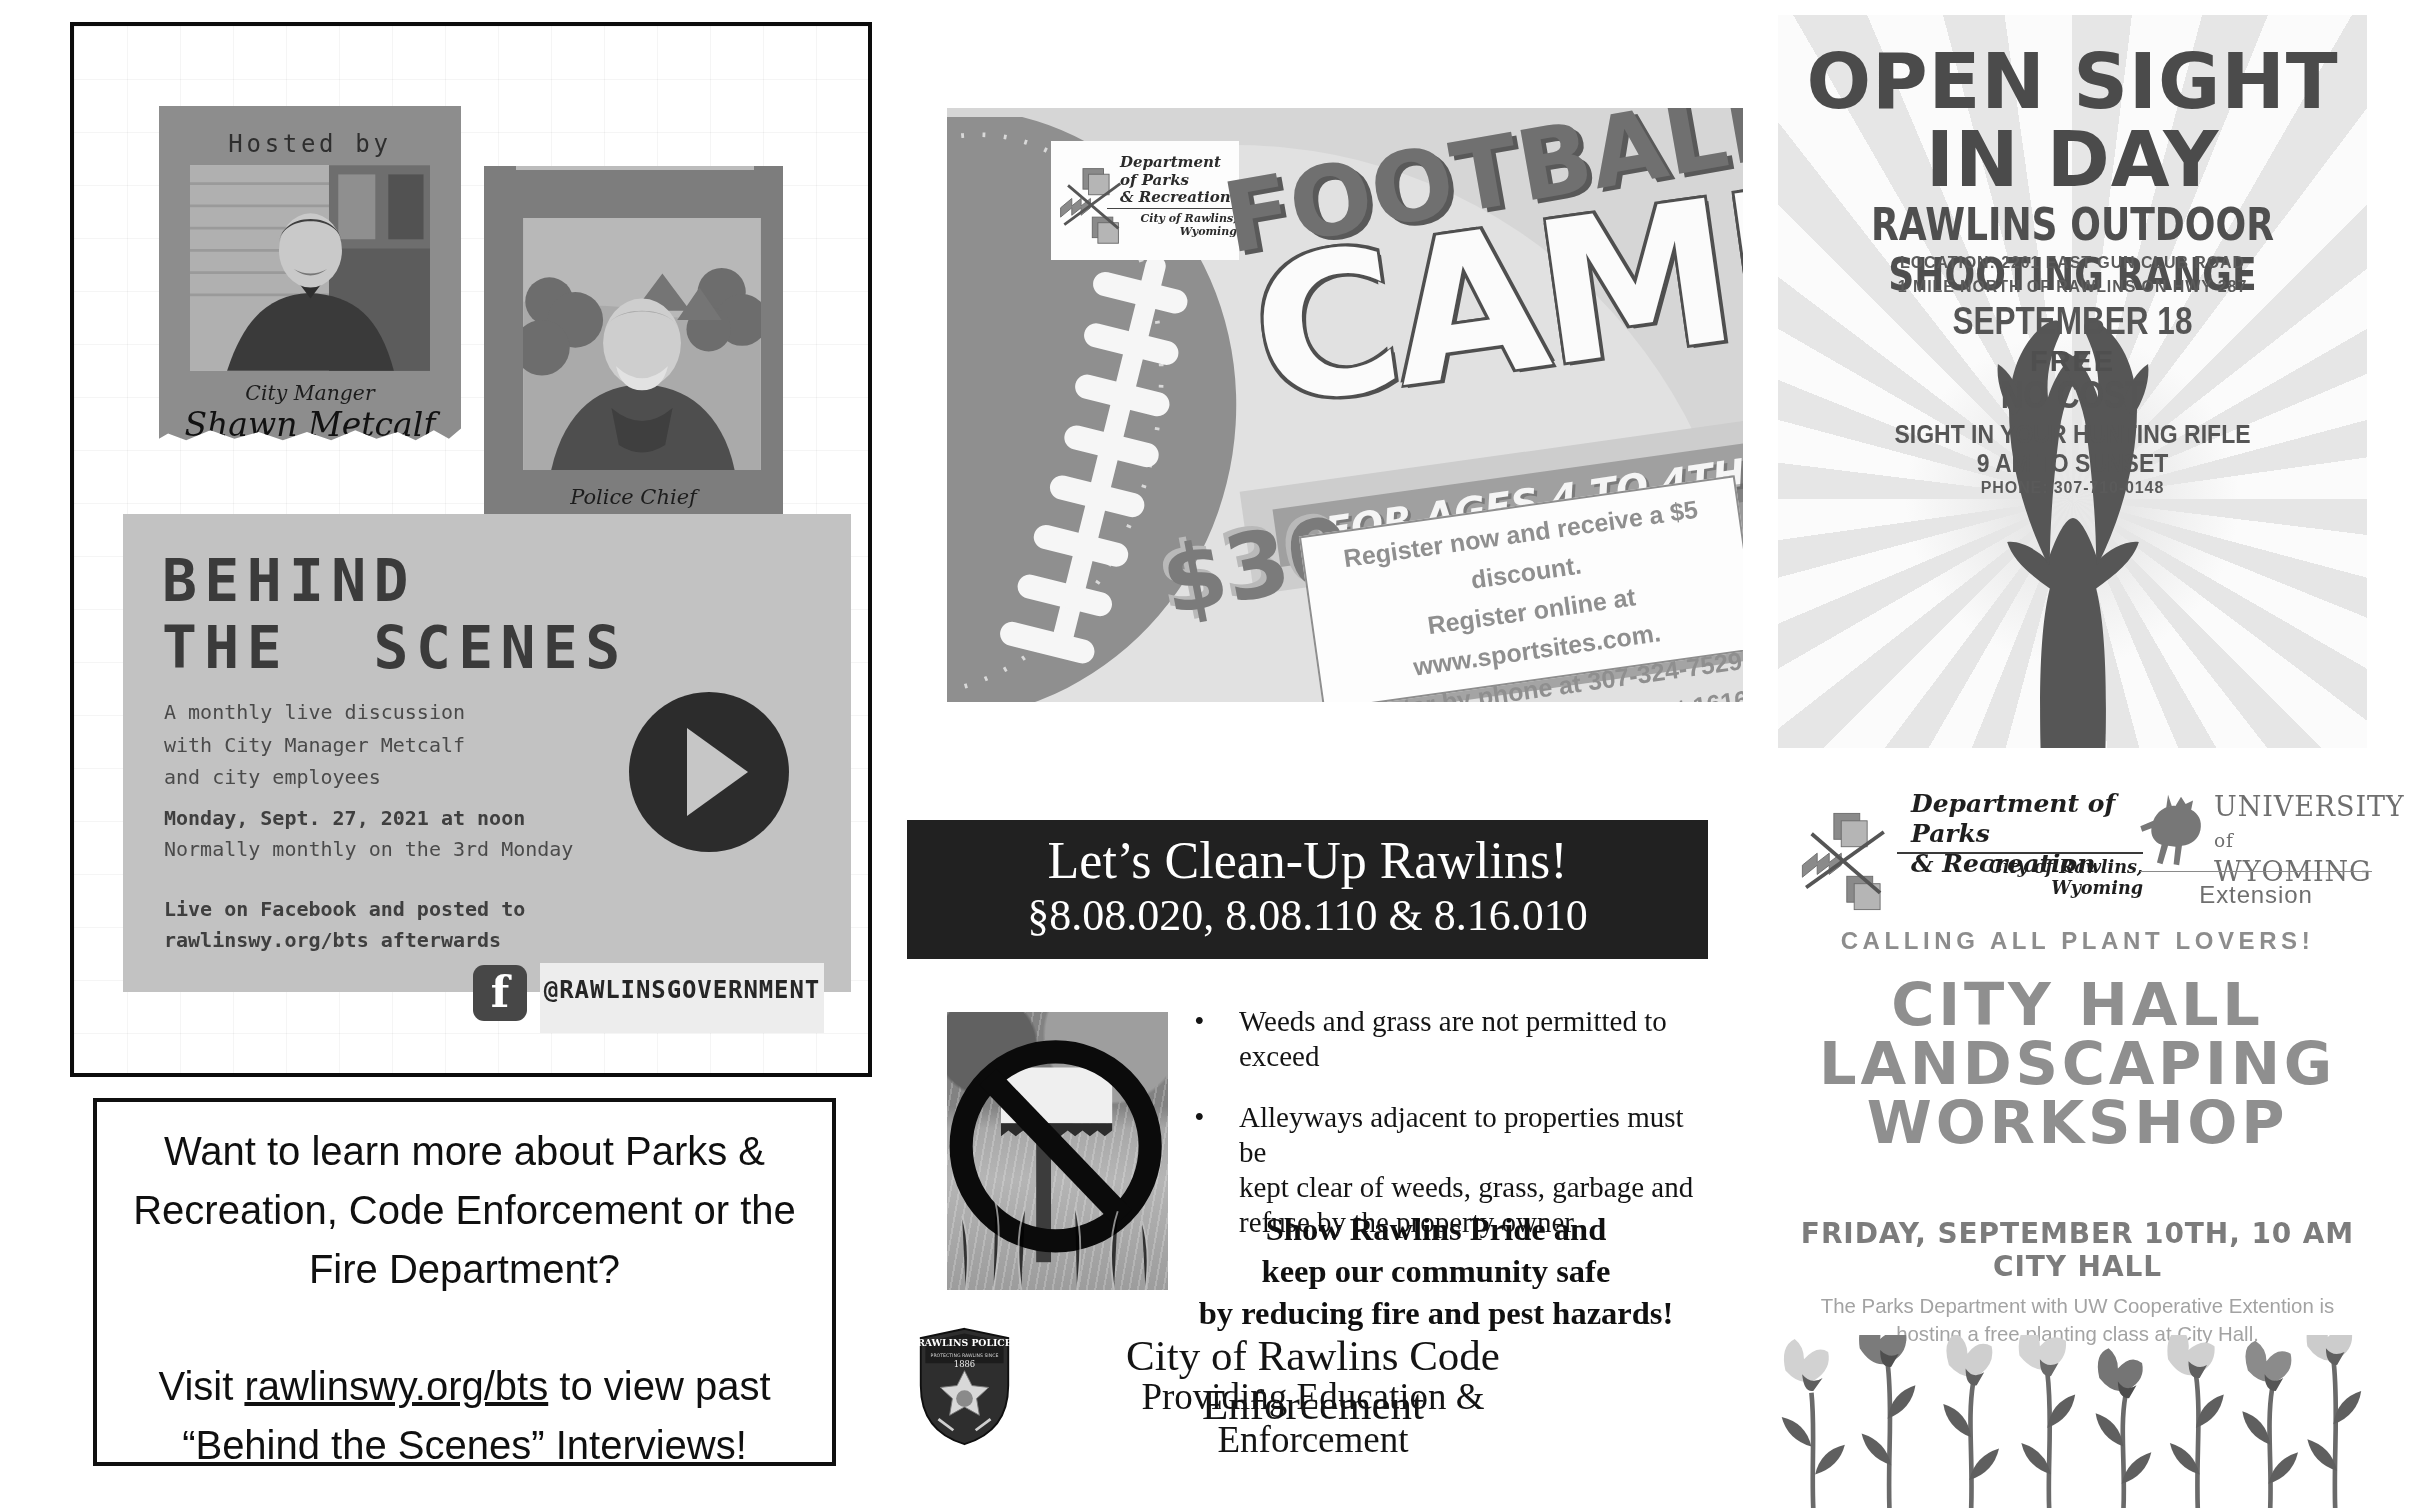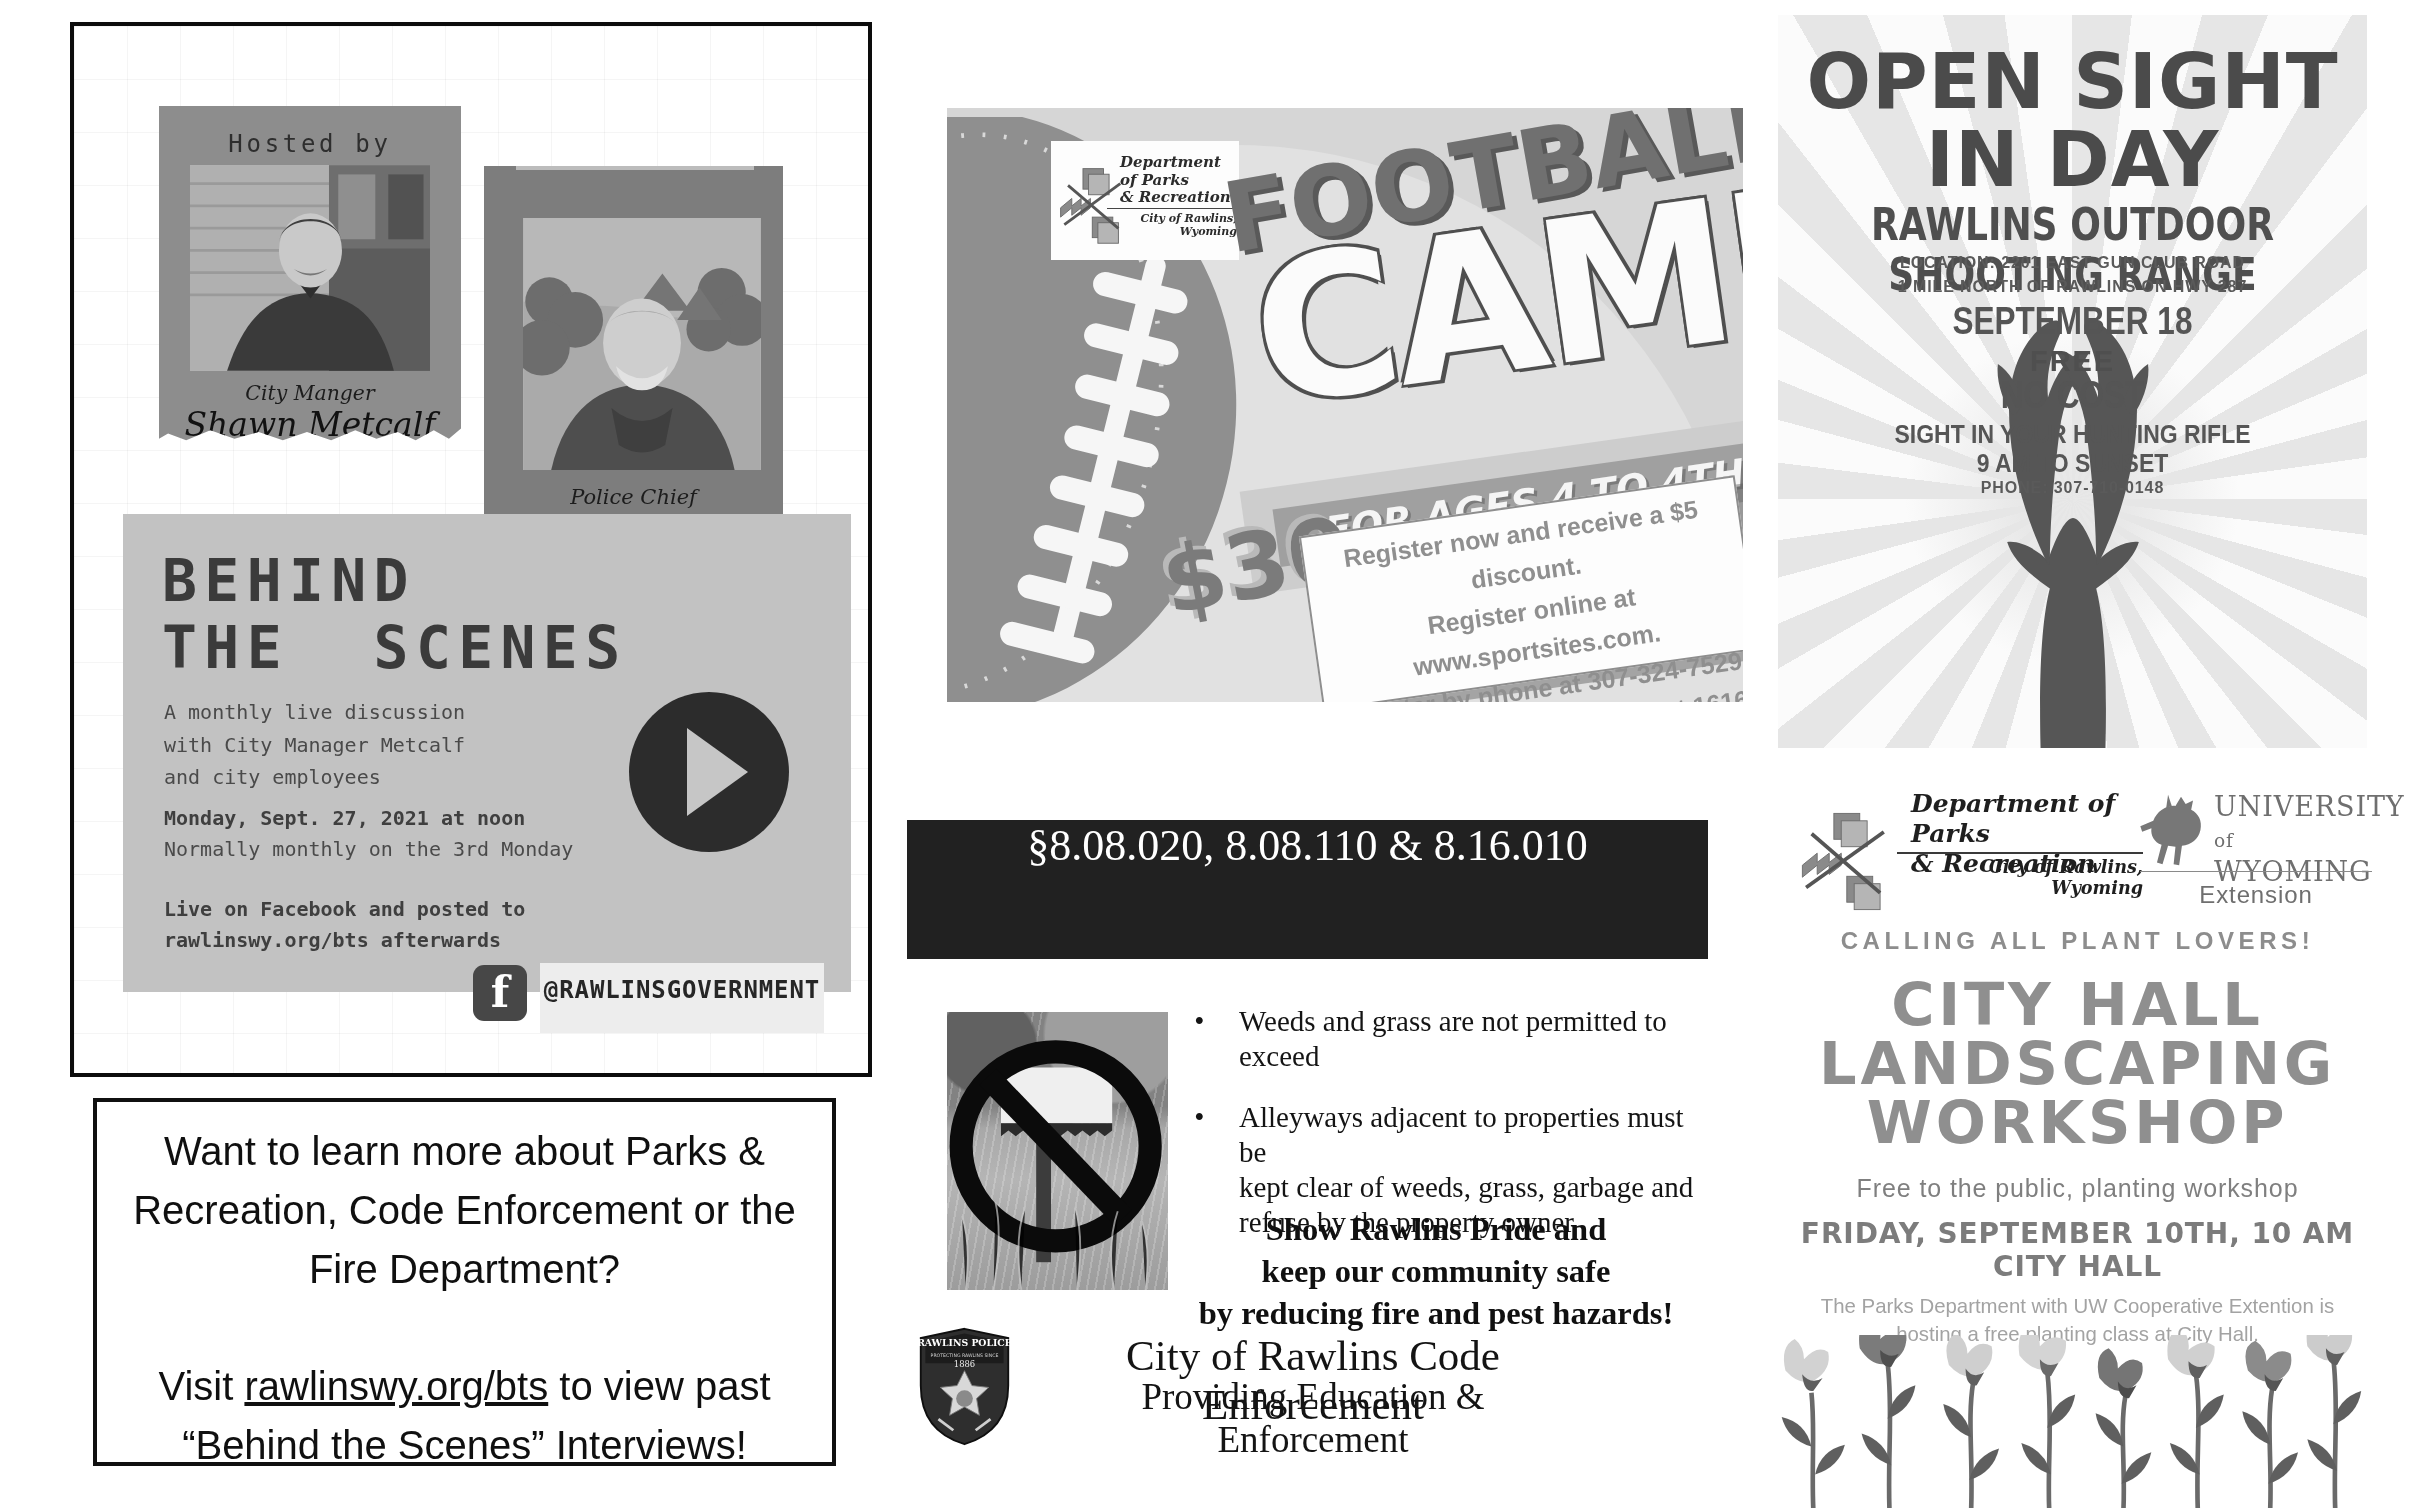--- a/index.html
+++ b/index.html
@@ -255,20 +255,21 @@
     <div class="abs fc-reg">
       <div>Register now and receive a $5 discount.</div>
       <div>Register online at www.sportsites.com.</div>
       <div>Register by phone at 307-324-7529.</div>
       <div>Register at the Rec Center at 1616 Harshman.</div>
     </div>
   </section>
 
   <section class="abs cleanup">
     <div class="abs cu-banner">
+      <div class="cu-t1">Let’s Clean-Up Rawlins!</div>
       <div class="cu-t2">§8.08.020, 8.08.110 &amp; 8.16.010</div>
     </div>
     <div class="abs cu-photo">
       <svg class="abs" style="left:0;top:0;" width="221" height="278" viewBox="0 0 238 300">
         <rect x="96" y="120" width="16" height="150" fill="#3c3c3c"></rect>
         <path d="M58,60 h110 a10,10 0 0 1 10,10 v50 h-120 z" fill="#efefef"></path>
         <path d="M58,120 h120 v8 l-8,6 l-8,-6 l-8,6 l-8,-6 l-8,6 l-8,-6 l-8,6 l-8,-6 l-8,6 l-8,-6 l-8,6 l-8,-6 l-8,6 l-8,-6 l-8,6 z" fill="#2c2c2c"></path>
         <g fill="none" stroke="#0b0b0b" stroke-width="25">
           <circle cx="117" cy="145" r="102"></circle>
           <line x1="44" y1="70" x2="190" y2="222"></line>
@@ -372,21 +373,20 @@
       </div>
       <div class="uw-ext">Extension</div>
     </div>
 
     <div class="abs land-calling">CALLING ALL PLANT LOVERS!</div>
     <div class="abs land-title">
       <div>CITY HALL</div>
       <div>LANDSCAPING</div>
       <div>WORKSHOP</div>
     </div>
-    <div class="abs land-free">Free to the public, planting workshop</div>
     <div class="abs land-when">
       <div>FRIDAY, SEPTEMBER 10TH, 10 AM</div>
       <div>CITY HALL</div>
     </div>
     <div class="abs land-info">
       <div>The Parks Department with UW Cooperative Extention is</div>
       <div>hosting a free planting class at City Hall.</div>
     </div>
 
     <svg class="abs" style="left:0;top:555px;" width="599" height="174" viewBox="0 0 645 187">

